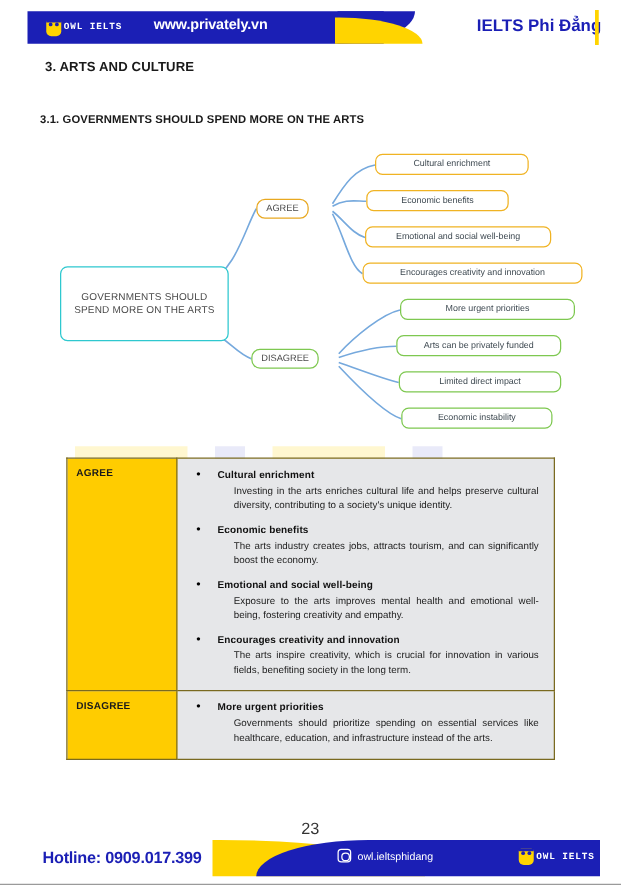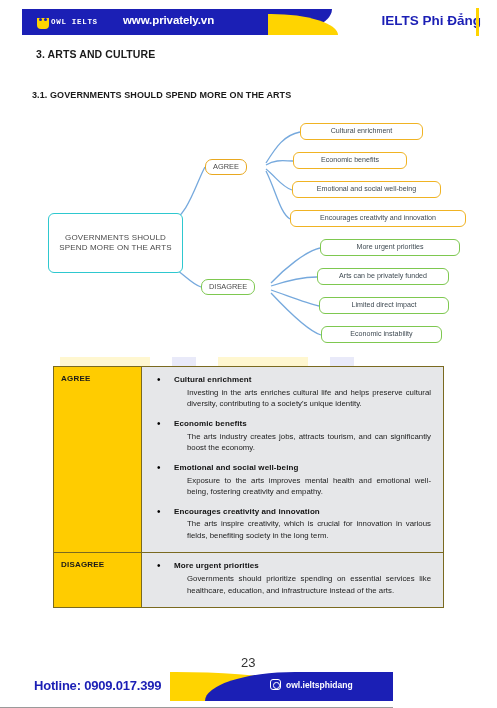--- a/index.html
+++ b/index.html
@@ -199,21 +199,21 @@
   .b-text {
     font-size: 7.8px; color: #1c1c1c;
     line-height: 1.48;
     text-align: justify;
     letter-spacing: 0.02px;
     margin-left: 13px;
   }
 
   
   #footer {
-    position: absolute; left: 0; top: 660px; width: 393px; height: 48px;
+    position: absolute; left: 0; top: 660px; width: 497px; height: 48px;
     overflow: hidden;
   }
   .pg-num {
     position: absolute; left: 241px; top: 655px;
     font-size: 13px; color: #333; text-align: center;
   }
   .ft-yellow {
     position: absolute; left: 170px; top: 12px;
     width: 170px; height: 29px;
     background: #ffd400;
@@ -238,21 +238,21 @@
     width: 11px; height: 11px;
     border: 1.3px solid #ffffff; border-radius: 3px;
     position: relative; flex: none;
   }
   .ig-icon::before {
     content: ""; position: absolute; left: 2px; top: 2px;
     width: 4.5px; height: 4.5px; border: 1.2px solid #ffffff;
     border-radius: 50%;
   }
   .ft-ig-text {
-    color: #ffffff; font-size: 8.5px; font-weight: bold;
+    color: #ffffff; font-size: 8.5px; font-weight: normal;
     white-space: nowrap;
   }
   .ft-logo {
     position: absolute; left: 415px; top: 19px;
     display: flex; align-items: center; gap: 2px;
   }
   .ft-rule {
     position: absolute; left: 0; top: 47px; width: 497px; height: 1px;
     background: #9a9a9a;
   }

